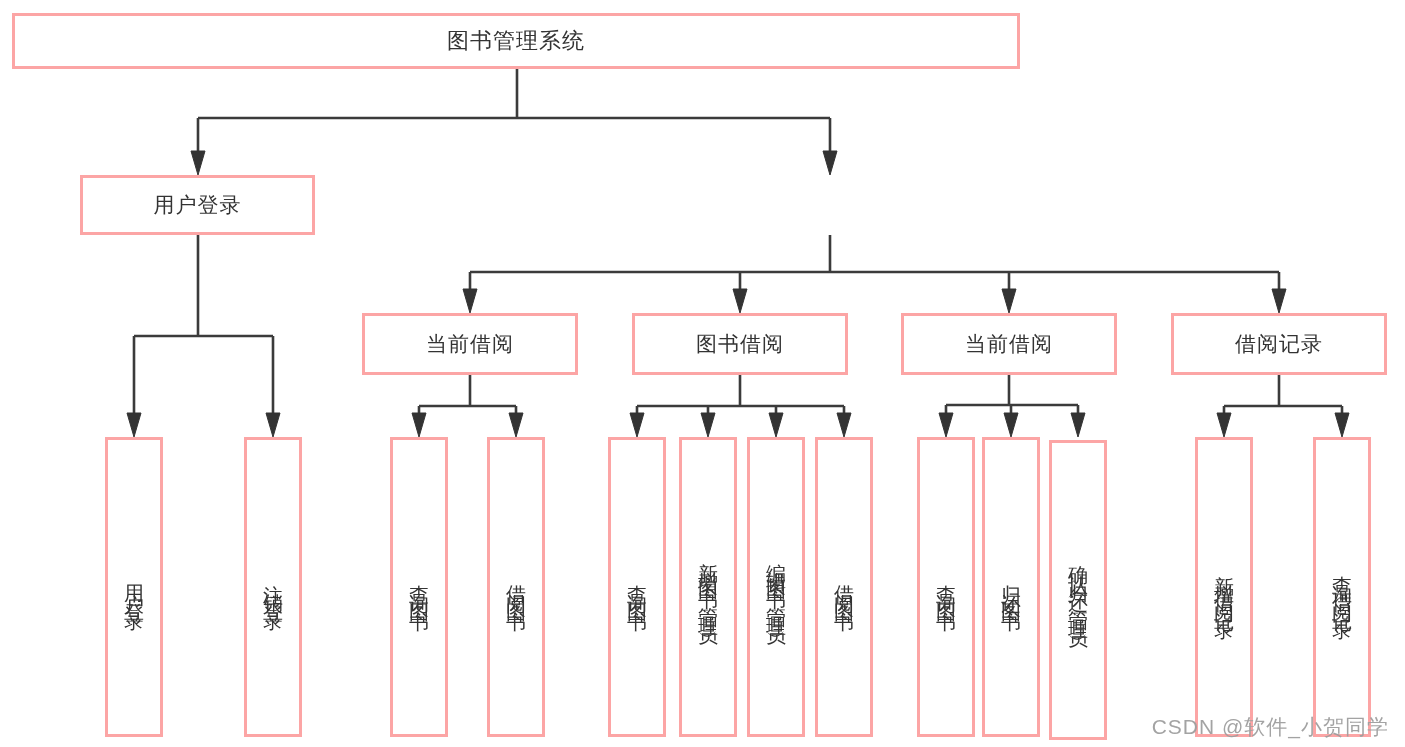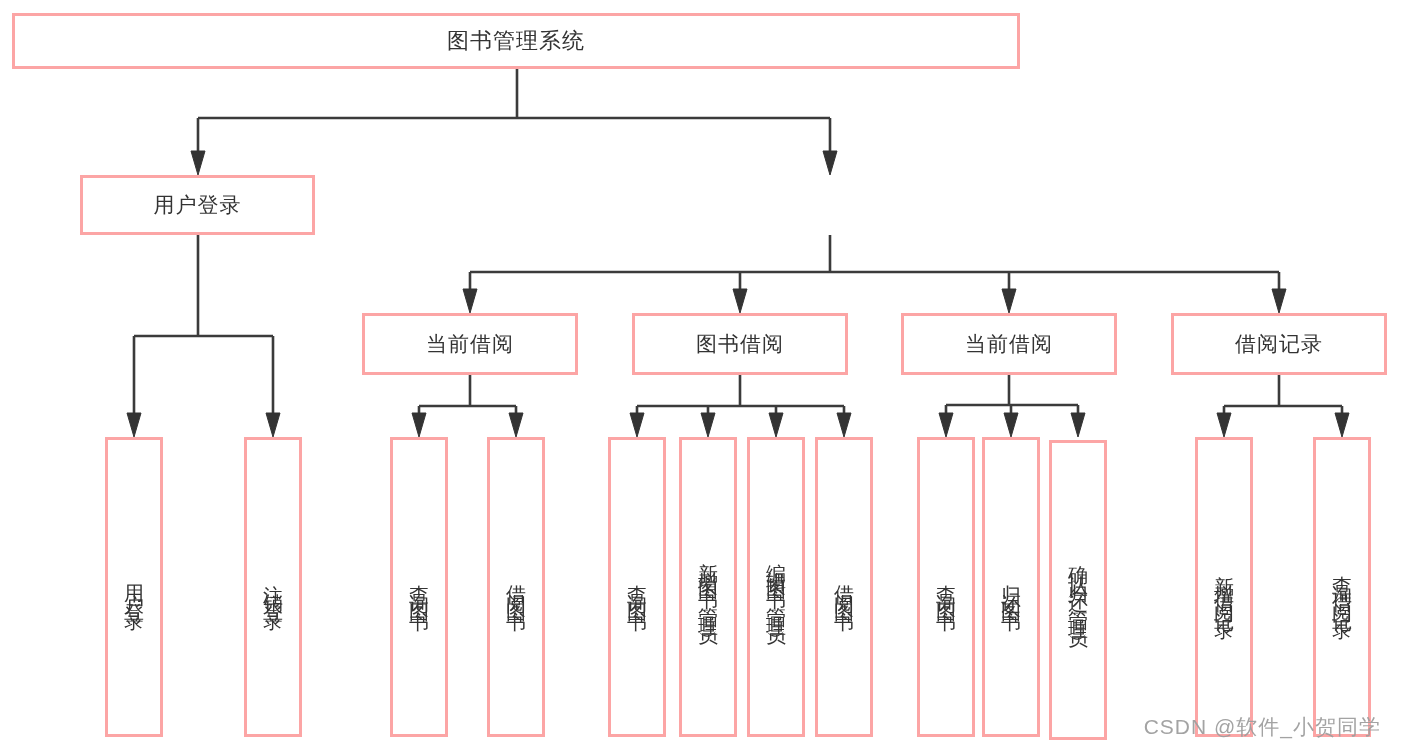--- a/index.html
+++ b/index.html
@@ -60,21 +60,21 @@
   }
   .vtext {
     writing-mode: vertical-rl;
     text-orientation: mixed;
     letter-spacing: 0.45em;
     line-height: 1.15;
     white-space: nowrap;
   }
   .watermark {
     position: absolute;
-    right: 24px;
+    right: 16px;
     bottom: 6px;
     font-size: 21px;
     color: rgba(158, 158, 158, 0.95);
     letter-spacing: 1px;
     z-index: 5;
   }
   .cline {
     stroke: #3b3b3b;
     stroke-width: 2.6;
     fill: none;

